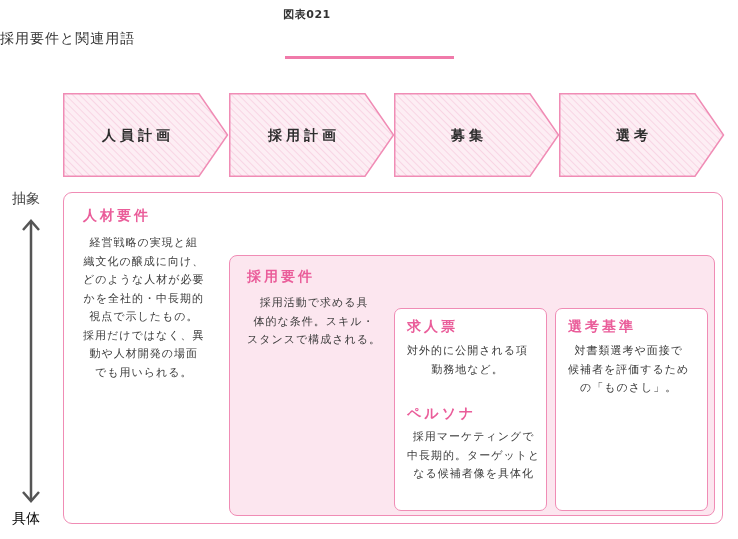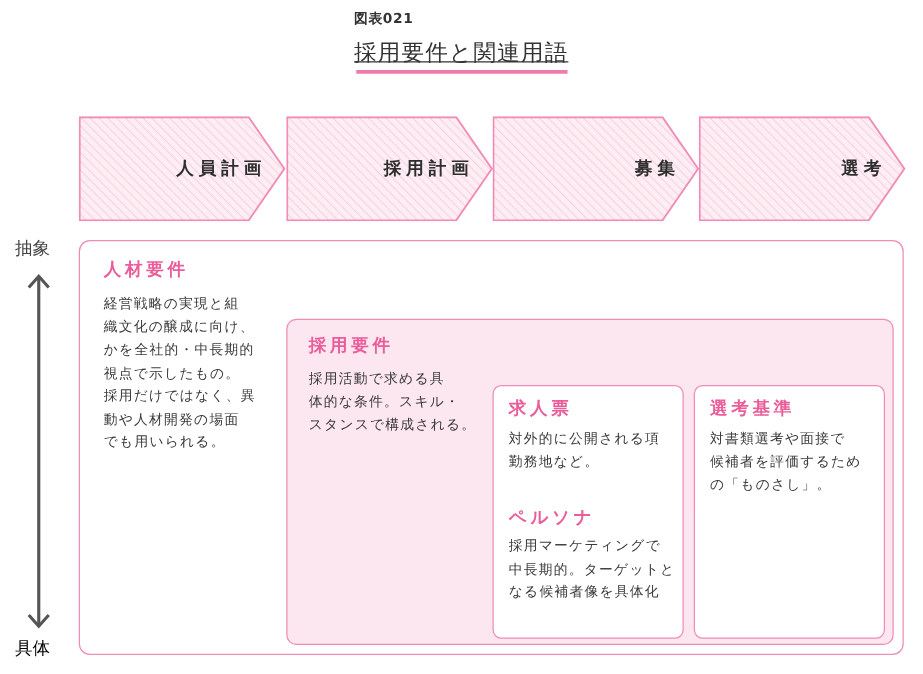--- a/index.html
+++ b/index.html
@@ -1,40 +1,40 @@
 <!DOCTYPE html>
 <html><head>
 <meta charset="utf-8">
 <style>
   html, body { margin: 0; padding: 0; background: #ffffff; }
   body { width: 738px; height: 539px; position: relative; overflow: hidden;
          font-family: "DejaVu Sans", "Liberation Sans", sans-serif; color: #3a3a3a; }
   .fig-no { position: absolute; top: 7px; left: 0; width: 614px; text-align: center;
             font-size: 11px; font-weight: bold; color: #333; letter-spacing: 0.5px; }
-  .fig-title { position: absolute; top: 30px; left: 0; width: 738px; text-align: center;
-               font-size: 18px; color: #333; letter-spacing: 1px; text-decoration: underline; }
+  .fig-title { position: absolute; top: 30px; left: 0; width: 738px; text-align: left;
+               font-size: 14px; color: #333; letter-spacing: 1px; }
   .title-underline { position: absolute; top: 56px; left: 285px; width: 169px; height: 3px; background: #f07aaa; }
 
   .phase { position: absolute; top: 93px; width: 166px; height: 84px; }
   .phase svg { position: absolute; left: 0; top: 0; }
   .phase-label { position: absolute; left: 0; top: 0; width: 150px; height: 84px; line-height: 84px;
-                 text-align: right; font-size: 14px; font-weight: bold; color: #2e2e2e; letter-spacing: 4px; }
+                 text-align: center; font-size: 14px; font-weight: bold; color: #2e2e2e; letter-spacing: 4px; }
 
   .axis-top { position: absolute; left: 12px; top: 190px; font-size: 14px; color: #444; }
   .axis-bottom { position: absolute; left: 12px; top: 510px; font-size: 14px; color: #000000; }
 
   .outer { position: absolute; left: 63px; top: 192px; width: 658px; height: 330px;
            border: 1.5px solid #f08cb5; border-radius: 9px; background: #fff; }
   .inner { position: absolute; left: 229px; top: 255px; width: 484px; height: 259px;
            border: 1.5px solid #f08cb5; border-radius: 8px; background: #fce6ef; }
   .card { position: absolute; top: 308px; width: 151px; height: 201px;
           border: 1.5px solid #f08cb5; border-radius: 7px; background: #fff; }
 
   .head { position: absolute; font-size: 14px; font-weight: bold; color: #ea5d9a; letter-spacing: 3px; }
-  .body-text { position: absolute; font-size: 11px; line-height: 18.5px; color: #3a3a3a; letter-spacing: 1px; }
+  .body-text { position: absolute; font-size: 11px; line-height: 18.5px; color: #3a3a3a; letter-spacing: 1px; text-align: center; }
 </style>
 </head>
 <body>
 
 <div class="fig-no">図表021</div>
 <div class="fig-title">採用要件と関連用語</div>
 <div class="title-underline"></div>
 
 <svg width="0" height="0" style="position:absolute">
   <defs>
@@ -78,20 +78,21 @@
   <polyline points="3,12 11,3 19,12" fill="none" stroke="#555" stroke-width="2.5"></polyline>
   <polyline points="3,274 11,283 19,274" fill="none" stroke="#555" stroke-width="2.5"></polyline>
 </svg>
 <div class="axis-bottom">具体</div>
 
 <div class="outer"></div>
 <div class="head" style="left:83px;top:207px">人材要件</div>
 <div class="body-text" style="left:83px;top:234px">
   <div>経営戦略の実現と組</div>
   <div>織文化の醸成に向け、</div>
+  <div>どのような人材が必要</div>
   <div>かを全社的・中長期的</div>
   <div>視点で示したもの。</div>
   <div>採用だけではなく、異</div>
   <div>動や人材開発の場面</div>
   <div>でも用いられる。</div>
 </div>
 
 <div class="inner"></div>
 <div class="head" style="left:247px;top:268px">採用要件</div>
 <div class="body-text" style="left:247px;top:294px">

